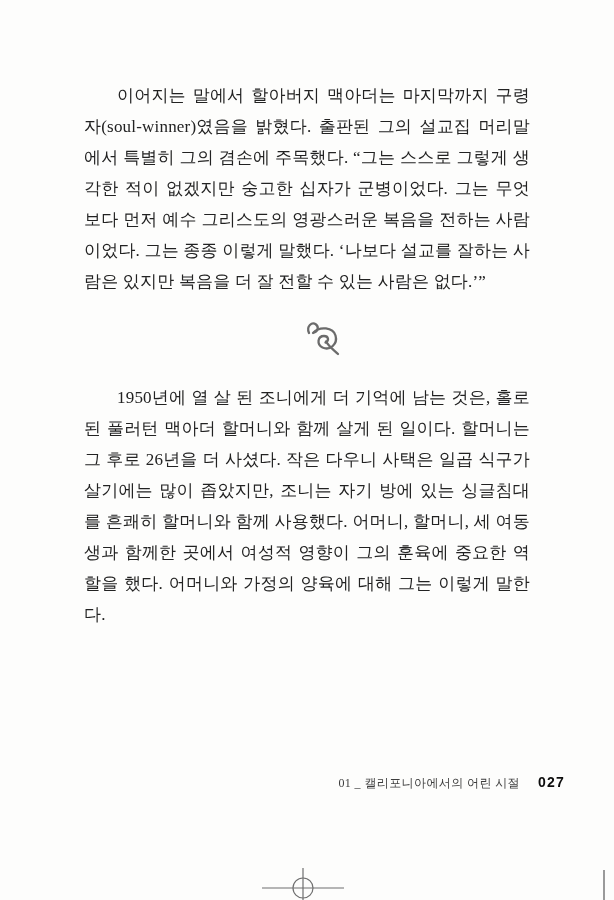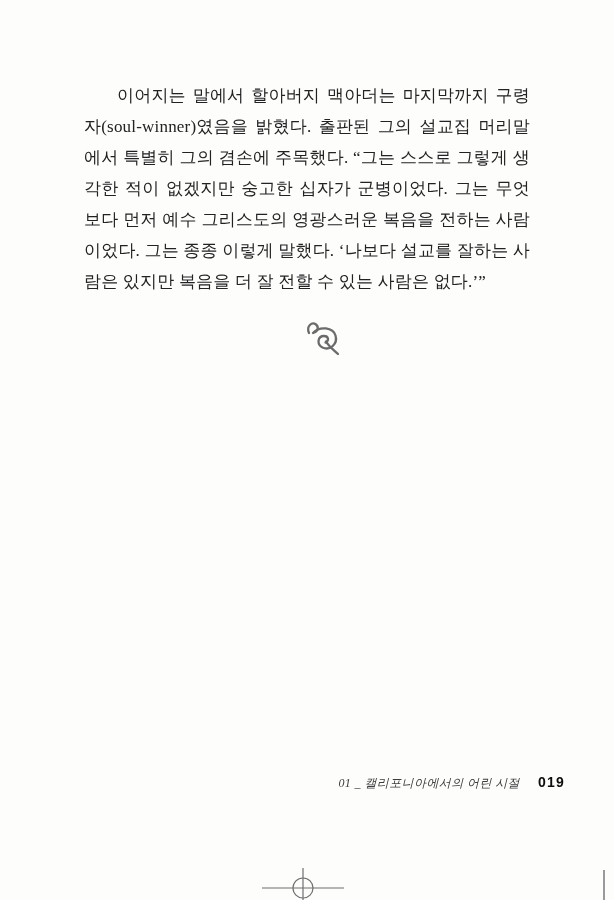--- a/index.html
+++ b/index.html
@@ -49,21 +49,20 @@
     display: flex;
     align-items: baseline;
     gap: 18px;
     white-space: nowrap;
   }
   .footer .chapter {
     font-size: 12px;
     letter-spacing: 0.4px;
     color: #3d3d3d;
     font-family: "Liberation Serif", "DejaVu Serif", serif;
-    font-style: italic;
   }
   .footer .pagenum {
     font-size: 14px;
     font-weight: bold;
     letter-spacing: 1.2px;
     color: #0d0d0d;
     font-family: "Liberation Sans", "DejaVu Sans", sans-serif;
   }
   .regmark {
     position: absolute;
@@ -89,25 +88,26 @@
 
     <div class="ornament-row">
       <svg width="40" height="40" viewBox="0 0 40 40" fill="none" stroke="#6b6b6b" stroke-width="2.3" stroke-linecap="round">
         <path d="M6 13 C3 6 9 1.5 13 4.5 C16 7 15 11.5 11 12.5"></path>
         <path d="M10 13 C17 5.5 30 7.5 32.5 15.5 C35 24 27 31 19.5 27.5 C13.5 24.5 14.5 16 21 16 C25.5 16 26.5 20.5 22.5 22.5"></path>
         <path d="M23 21.5 C26.5 27.5 31 30 35 34"></path>
       </svg>
     </div>
 
 
+    <p>1950년에 열 살 된 조니에게 더 기억에 남는 것은, 홀로 된 풀러턴 맥아더 할머니와 함께 살게 된 일이다. 할머니는 그 후로 26년을 더 사셨다. 작은 다우니 사택은 일곱 식구가 살기에는 많이 좁았지만, 조니는 자기 방에 있는 싱글침대를 흔쾌히 할머니와 함께 사용했다. 어머니, 할머니, 세 여동생과 함께한 곳에서 여성적 영향이 그의 훈육에 중요한 역할을 했다. 어머니와 가정의 양육에 대해 그는 이렇게 말한다.</p>
   </div>
 
   <div class="footer">
     <span class="chapter">01 _ 캘리포니아에서의 어린 시절</span>
-    <span class="pagenum">019</span>
+    <span class="pagenum">027</span>
   </div>
 
   <svg class="regmark" width="84" height="34" viewBox="0 0 84 34" fill="none" stroke="#6f6f6f" stroke-width="1.2">
     <line x1="1" y1="22" x2="83" y2="22"></line>
     <line x1="42" y1="2" x2="42" y2="34"></line>
     <circle cx="42" cy="22" r="10"></circle>
   </svg>
 
   <div class="trim-mark"></div>
 

